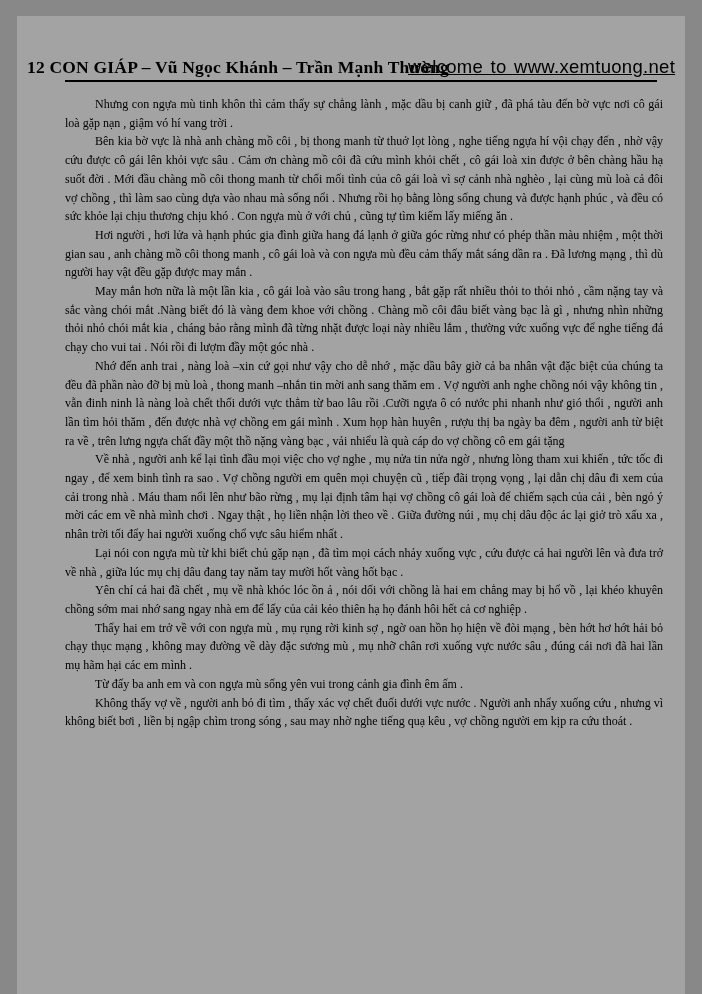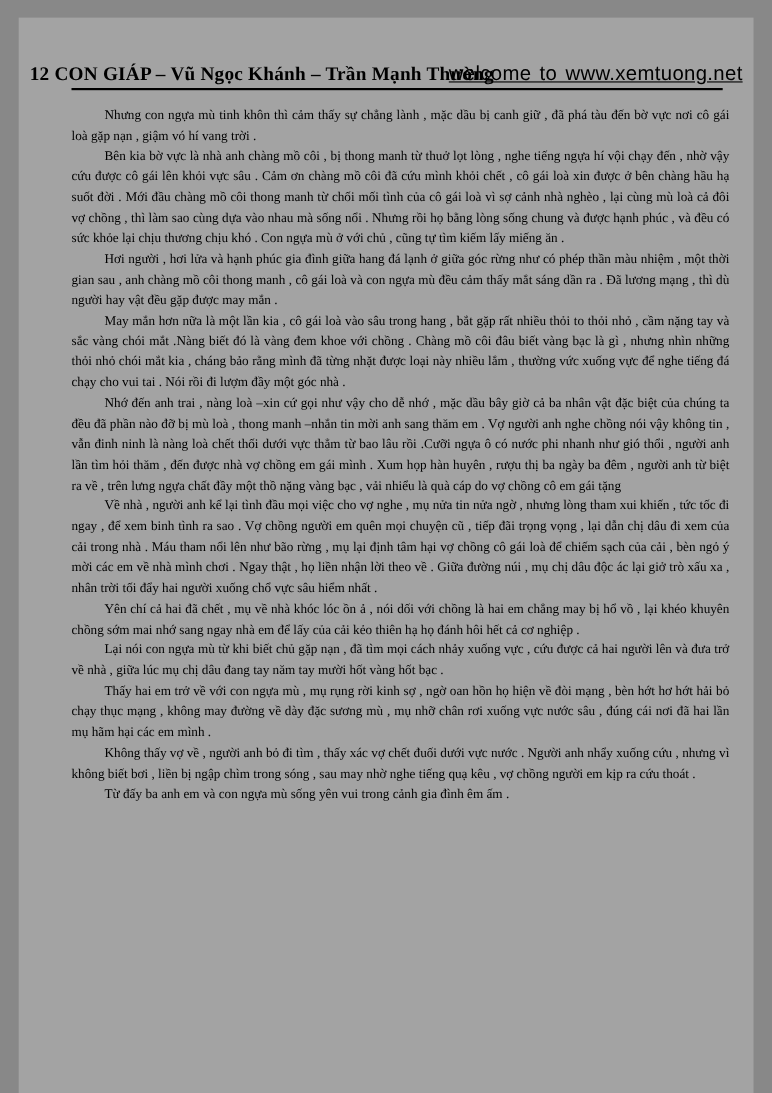--- a/index.html
+++ b/index.html
@@ -78,20 +78,20 @@
 
   <div class="hdr-rule"></div>
 
   <div class="body-text">
     <p>Nhưng con ngựa mù tinh khôn thì cảm thấy sự chẳng lành , mặc dầu bị canh giữ , đã phá tàu đến bờ vực nơi cô gái loà gặp nạn , giậm vó hí vang trời .</p>
     <p>Bên kia bờ vực là nhà anh chàng mồ côi , bị thong manh từ thuở lọt lòng , nghe tiếng ngựa hí vội chạy đến , nhờ vậy cứu được cô gái lên khỏi vực sâu . Cảm ơn chàng mồ côi đã cứu mình khỏi chết , cô gái loà xin được ở bên chàng hầu hạ suốt đời . Mới đầu chàng mồ côi thong manh từ chối mối tình của cô gái loà vì sợ cảnh nhà nghèo , lại cùng mù loà cả đôi vợ chồng , thì làm sao cùng dựa vào nhau mà sống nổi . Nhưng rồi họ bằng lòng sống chung và được hạnh phúc , và đều có sức khỏe lại chịu thương chịu khó . Con ngựa mù ở với chủ , cũng tự tìm kiếm lấy miếng ăn .</p>
     <p>Hơi người , hơi lửa và hạnh phúc gia đình giữa hang đá lạnh ở giữa góc rừng như có phép thần màu nhiệm , một thời gian sau , anh chàng mồ côi thong manh , cô gái loà và con ngựa mù đều cảm thấy mắt sáng dần ra . Đã lương mạng , thì dù người hay vật đều gặp được may mắn .</p>
     <p>May mắn hơn nữa là một lần kia , cô gái loà vào sâu trong hang , bắt gặp rất nhiều thỏi to thỏi nhỏ , cầm nặng tay và sắc vàng chói mắt  .Nàng biết đó là vàng đem khoe với chồng . Chàng mồ côi đâu biết vàng bạc là gì , nhưng nhìn những thỏi nhỏ chói mắt kia , cháng bảo rằng mình đã từng nhặt được loại này nhiều lắm , thường vức xuống vực để nghe tiếng đá chạy cho vui tai . Nói rồi đi lượm đầy một góc nhà .</p>
     <p>Nhớ đến anh trai , nàng loà –xin cứ gọi như vậy  cho dễ nhớ , mặc dầu bây giờ cả ba nhân vật đặc biệt của chúng ta đều đã phần nào đỡ bị mù loà , thong manh –nhắn tin mời anh sang thăm em . Vợ người anh nghe chồng nói vậy không tin , vẫn đinh ninh là nàng loà chết thối dưới vực thẳm từ bao lâu rồi  .Cưỡi ngựa ô có nước phi nhanh như gió thổi , người anh lần tìm hỏi thăm , đến được nhà vợ chồng em gái mình . Xum họp hàn huyên , rượu thị ba ngày ba đêm , người anh từ biệt ra về , trên lưng ngựa chất đầy một thồ nặng vàng bạc , vải nhiểu là quà cáp do vợ chồng cô em gái tặng</p>
     <p>Về nhà , người anh kể lại tình đầu mọi việc cho vợ nghe , mụ nửa tin  nửa ngờ , nhưng lòng tham xui khiến , tức tốc đi ngay , để xem binh tình ra sao . Vợ chồng người em quên mọi chuyện cũ , tiếp đãi trọng vọng , lại dẫn chị dâu đi xem của cải trong nhà . Máu tham nổi lên như bão rừng , mụ lại định tâm hại vợ chồng cô gái loà để chiếm sạch của cải , bèn ngỏ ý mời các em về nhà mình chơi . Ngay thật , họ liền nhận lời theo về . Giữa đường núi , mụ chị dâu độc ác lại giở trò xấu xa , nhân trời tối đẩy hai người xuống chổ vực sâu hiểm nhất .</p>
+    <p>Lại nói con ngựa mù từ khi biết chủ gặp nạn , đã tìm mọi cách nhảy xuống vực , cứu được cả hai người lên và đưa trở về nhà , giữa lúc mụ chị dâu đang tay năm tay mười hốt vàng hốt bạc .</p>
     <p>Yên chí cả hai đã chết , mụ về nhà khóc lóc ồn ả , nói dối với chồng là hai em chẳng may bị hổ vồ , lại khéo khuyên chồng sớm mai nhớ sang ngay nhà em để lấy của cải kẻo thiên hạ họ đánh hôi hết cả cơ nghiệp .</p>
-    <p>Lại nói con ngựa mù từ khi biết chủ gặp nạn , đã tìm mọi cách nhảy xuống vực , cứu được cả hai người lên và đưa trở về nhà , giữa lúc mụ chị dâu đang tay năm tay mười hốt vàng hốt bạc .</p>
     <p>Thấy hai em trở về với con ngựa mù , mụ rụng rời kinh sợ , ngờ oan hồn họ hiện về đòi mạng , bèn hớt hơ hớt hải bỏ chạy thục mạng , không may đường về dày đặc sương mù , mụ nhỡ chân rơi xuống vực nước sâu , đúng cái nơi đã hai lần mụ hãm hại các em mình .</p>
+    <p>Từ đấy ba anh em và con ngựa mù sống yên vui trong cảnh gia đình êm ấm  .</p>
     <p>Không thấy vợ về , người anh bỏ đi tìm , thấy xác vợ chết đuối dưới vực nước . Người anh nhẩy xuống cứu , nhưng vì không biết bơi , liền bị ngập chìm trong sóng , sau may nhờ nghe tiếng quạ kêu , vợ chồng người em kịp  ra cứu thoát .</p>
-    <p>Từ đấy ba anh em và con ngựa mù sống yên vui trong cảnh gia đình êm ấm  .</p>
   </div>
 
 </div>
 
 </body></html>

